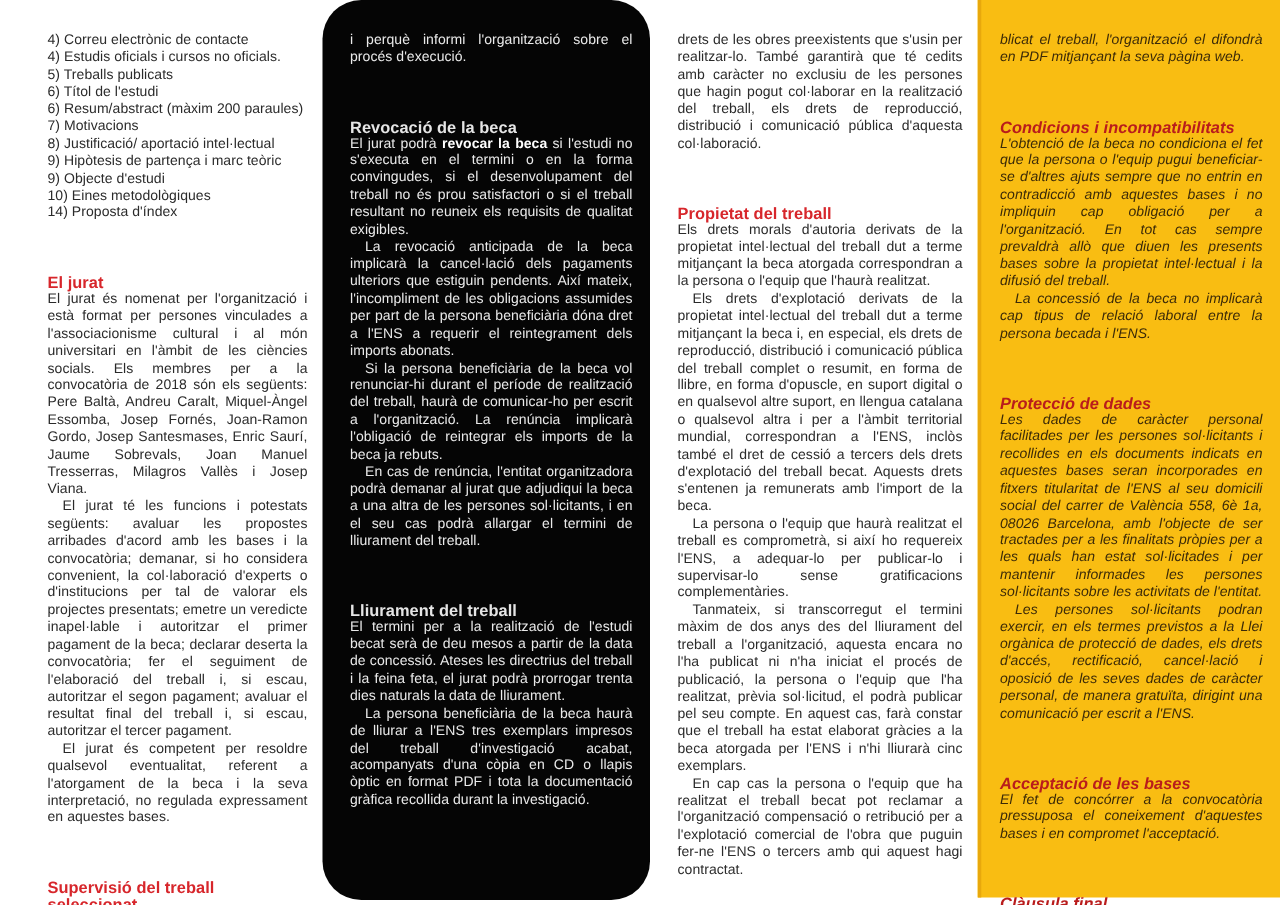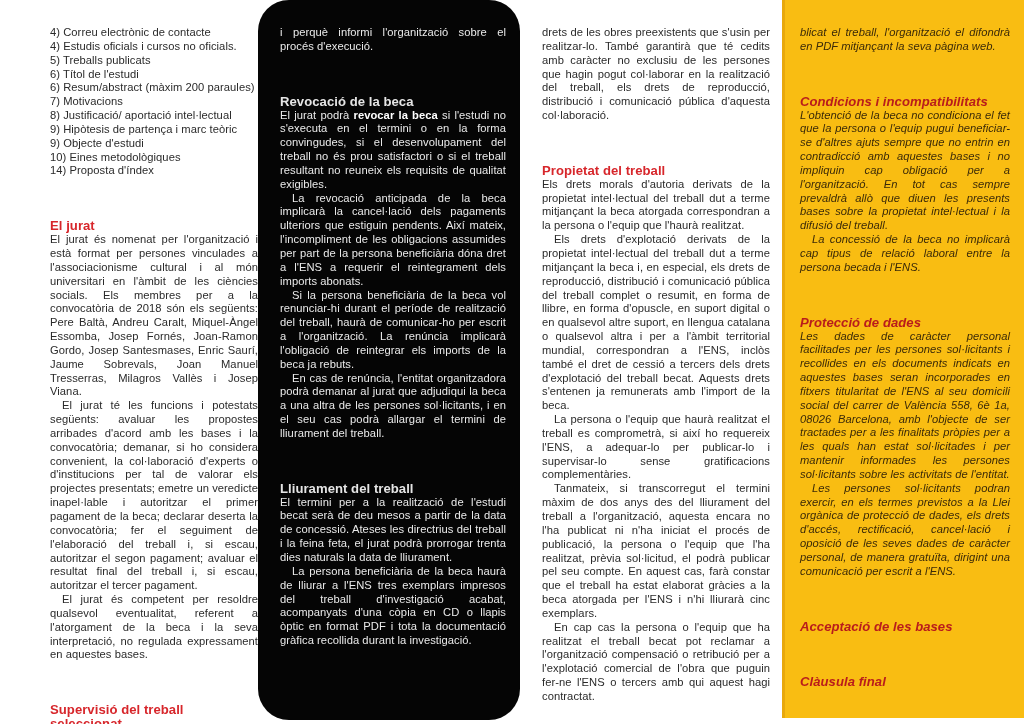--- a/index.html
+++ b/index.html
@@ -6,21 +6,21 @@
   body {
     width: 1024px; height: 724px; overflow: hidden;
     background: #ffffff;
     font-family: "Liberation Sans", "DejaVu Sans", sans-serif;
     position: relative;
   }
   .col {
     position: absolute; top: 0; box-sizing: border-box;
     font-size: 11.2px; line-height: 13.85px; letter-spacing: 0.05px;
   }
-  .col-1 { left: 12px; width: 258px; height: 724px; background: #ffffff; color: #2a2a2a; padding: 26px 12px 0 38px; }
+  .col-1 { left: 0; width: 258px; height: 724px; background: #ffffff; color: #2a2a2a; padding: 26px 12px 0 38px; }
   .col-2 { left: 258px; width: 262px; height: 720px; background: #050505; color: #eaeaea; padding: 26px 14px 0 22px; border-radius: 31px; }
   .col-3 { left: 520px; width: 262px; height: 724px; background: #ffffff; color: #2a2a2a; padding: 26px 12px 0 22px; }
   .col-4 { left: 782px; width: 242px; height: 718px; background: #f9bd12; color: #3b2a08; padding: 26px 14px 0 18px;
            box-shadow: inset 3px 0 0 #e8a80c; font-style: italic; }
   .list-item { margin: 0; white-space: nowrap; }
   .section { margin-top: 0; }
   .section-title { font-weight: bold; margin: 0; }
   .col-1 .section-title, .col-3 .section-title { color: #d7262b; }
   .col-2 .section-title { color: #e5e5e5; }
   .col-4 .section-title { color: #b91c1c; }
@@ -104,19 +104,20 @@
   </div>
   <div class="gap-lg"></div>
   <div class="section">
     <h3 class="section-title">Protecció de dades</h3>
     <p>Les dades de caràcter personal facilitades per les persones sol·licitants i recollides en els documents indicats en aquestes bases seran incorporades en fitxers titularitat de l'ENS al seu domicili social del carrer de València 558, 6è 1a, 08026 Barcelona, amb l'objecte de ser tractades per a les finalitats pròpies per a les quals han estat sol·licitades i per mantenir informades les persones sol·licitants sobre les activitats de l'entitat.</p>
     <p class="indent">Les persones sol·licitants podran exercir, en els termes previstos a la Llei orgànica de protecció de dades, els drets d'accés, rectificació, cancel·lació i oposició de les seves dades de caràcter personal, de manera gratuïta, dirigint una comunicació per escrit a l'ENS.</p>
   </div>
   <div class="gap-lg"></div>
   <div class="section">
     <h3 class="section-title">Acceptació de les bases</h3>
+    <p>El fet de concórrer a la convocatòria pressuposa el coneixement d'aquestes bases i en compromet l'acceptació.</p>
   </div>
   <div class="gap-lg"></div>
   <div class="section">
     <h3 class="section-title">Clàusula final</h3>
 
   </div>
 </div>
 
 </body></html>

